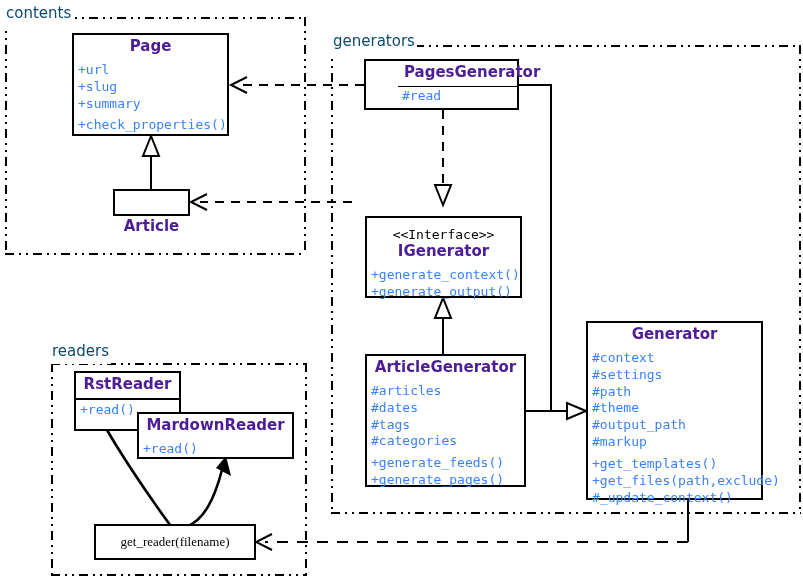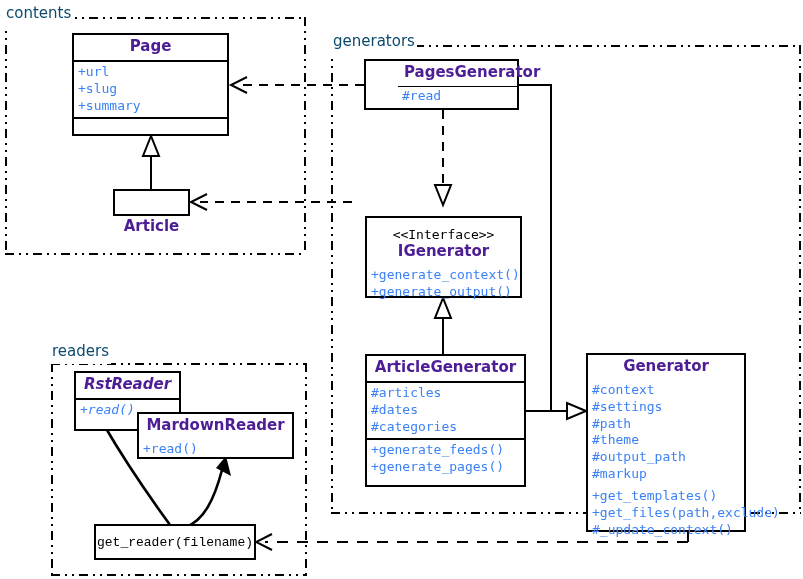--- a/index.html
+++ b/index.html
@@ -52,21 +52,21 @@
   .cls-body{
     padding:2px 4px 3px 4px;
     font-family:"DejaVu Sans Mono", monospace;
     font-size:13px;color:#3b82f6;line-height:1.30;
   }
   .cls-body div{white-space:nowrap;}
   .fnbox{
     position:absolute;box-sizing:border-box;
     border:2px solid #000;background:#fff;
     display:flex;align-items:center;justify-content:center;
-    font-family:Liberation Mono, monospace;font-size:13px;color:#000;
+    font-family:Liberation Serif, serif;font-size:13px;color:#000;
   }
   .svg-layer{position:absolute;left:0;top:0;width:803px;height:579px;overflow:visible;}
 </style>
 </head>
 <body>
 
 <div id="canvas">
 
   <div class="pkg" style="left:5px;top:17px;width:301px;height:238px;">
     <div class="dd-edge dd-h" style="left:0;top:0;width:301px;"></div>
@@ -135,20 +135,23 @@
 
   <div class="cls" style="left:72px;top:33px;width:157px;height:103px;">
     <div class="cls-name">Page</div>
     <div class="cls-sep"></div>
     <div class="cls-body">
       <div>+url</div>
       <div>+slug</div>
       <div>+summary</div>
     </div>
     <div class="cls-sep"></div>
+    <div class="cls-body">
+      <div>+check_properties()</div>
+    </div>
   </div>
 
   <div class="cls" style="left:113px;top:189px;width:77px;height:27px;justify-content:center;">
     <div class="cls-name" style="padding:0;margin-top:48px;">Article</div>
   </div>
 
   <div class="cls" style="left:364px;top:59px;width:155px;height:51px;padding-left:32px;">
     <div class="cls-name">PagesGenerator</div>
     <div class="cls-sep"></div>
     <div class="cls-body">
@@ -165,49 +168,50 @@
       <div>+generate_output()</div>
     </div>
   </div>
 
   <div class="cls" style="left:365px;top:354px;width:161px;height:133px;">
     <div class="cls-name">ArticleGenerator</div>
     <div class="cls-sep"></div>
     <div class="cls-body">
       <div>#articles</div>
       <div>#dates</div>
+      <div>#tags</div>
       <div>#categories</div>
     </div>
     <div class="cls-sep"></div>
     <div class="cls-body">
       <div>+generate_feeds()</div>
       <div>+generate_pages()</div>
     </div>
   </div>
 
-  <div class="cls" style="left:586px;top:321px;width:160px;height:179px;margin-top:32px;">
+  <div class="cls" style="left:586px;top:321px;width:177px;height:179px;">
     <div class="cls-name">Generator</div>
     <div class="cls-sep"></div>
     <div class="cls-body">
       <div>#context</div>
       <div>#settings</div>
       <div>#path</div>
       <div>#theme</div>
       <div>#output_path</div>
       <div>#markup</div>
     </div>
     <div class="cls-sep"></div>
     <div class="cls-body">
       <div>+get_templates()</div>
       <div>+get_files(path,exclude)</div>
       <div>#_update_context()</div>
     </div>
   </div>
 
-  <div class="cls" style="left:74px;top:371px;width:107px;height:60px;font-style:italic;">
+  <div class="cls" style="left:74px;top:371px;width:107px;height:60px;">
     <div class="cls-name">RstReader</div>
     <div class="cls-sep"></div>
     <div class="cls-body">
       <div>+read()</div>
     </div>
   </div>
 
   <div class="cls" style="left:137px;top:412px;width:157px;height:47px;">
     <div class="cls-name">MardownReader</div>
     <div class="cls-sep"></div>

